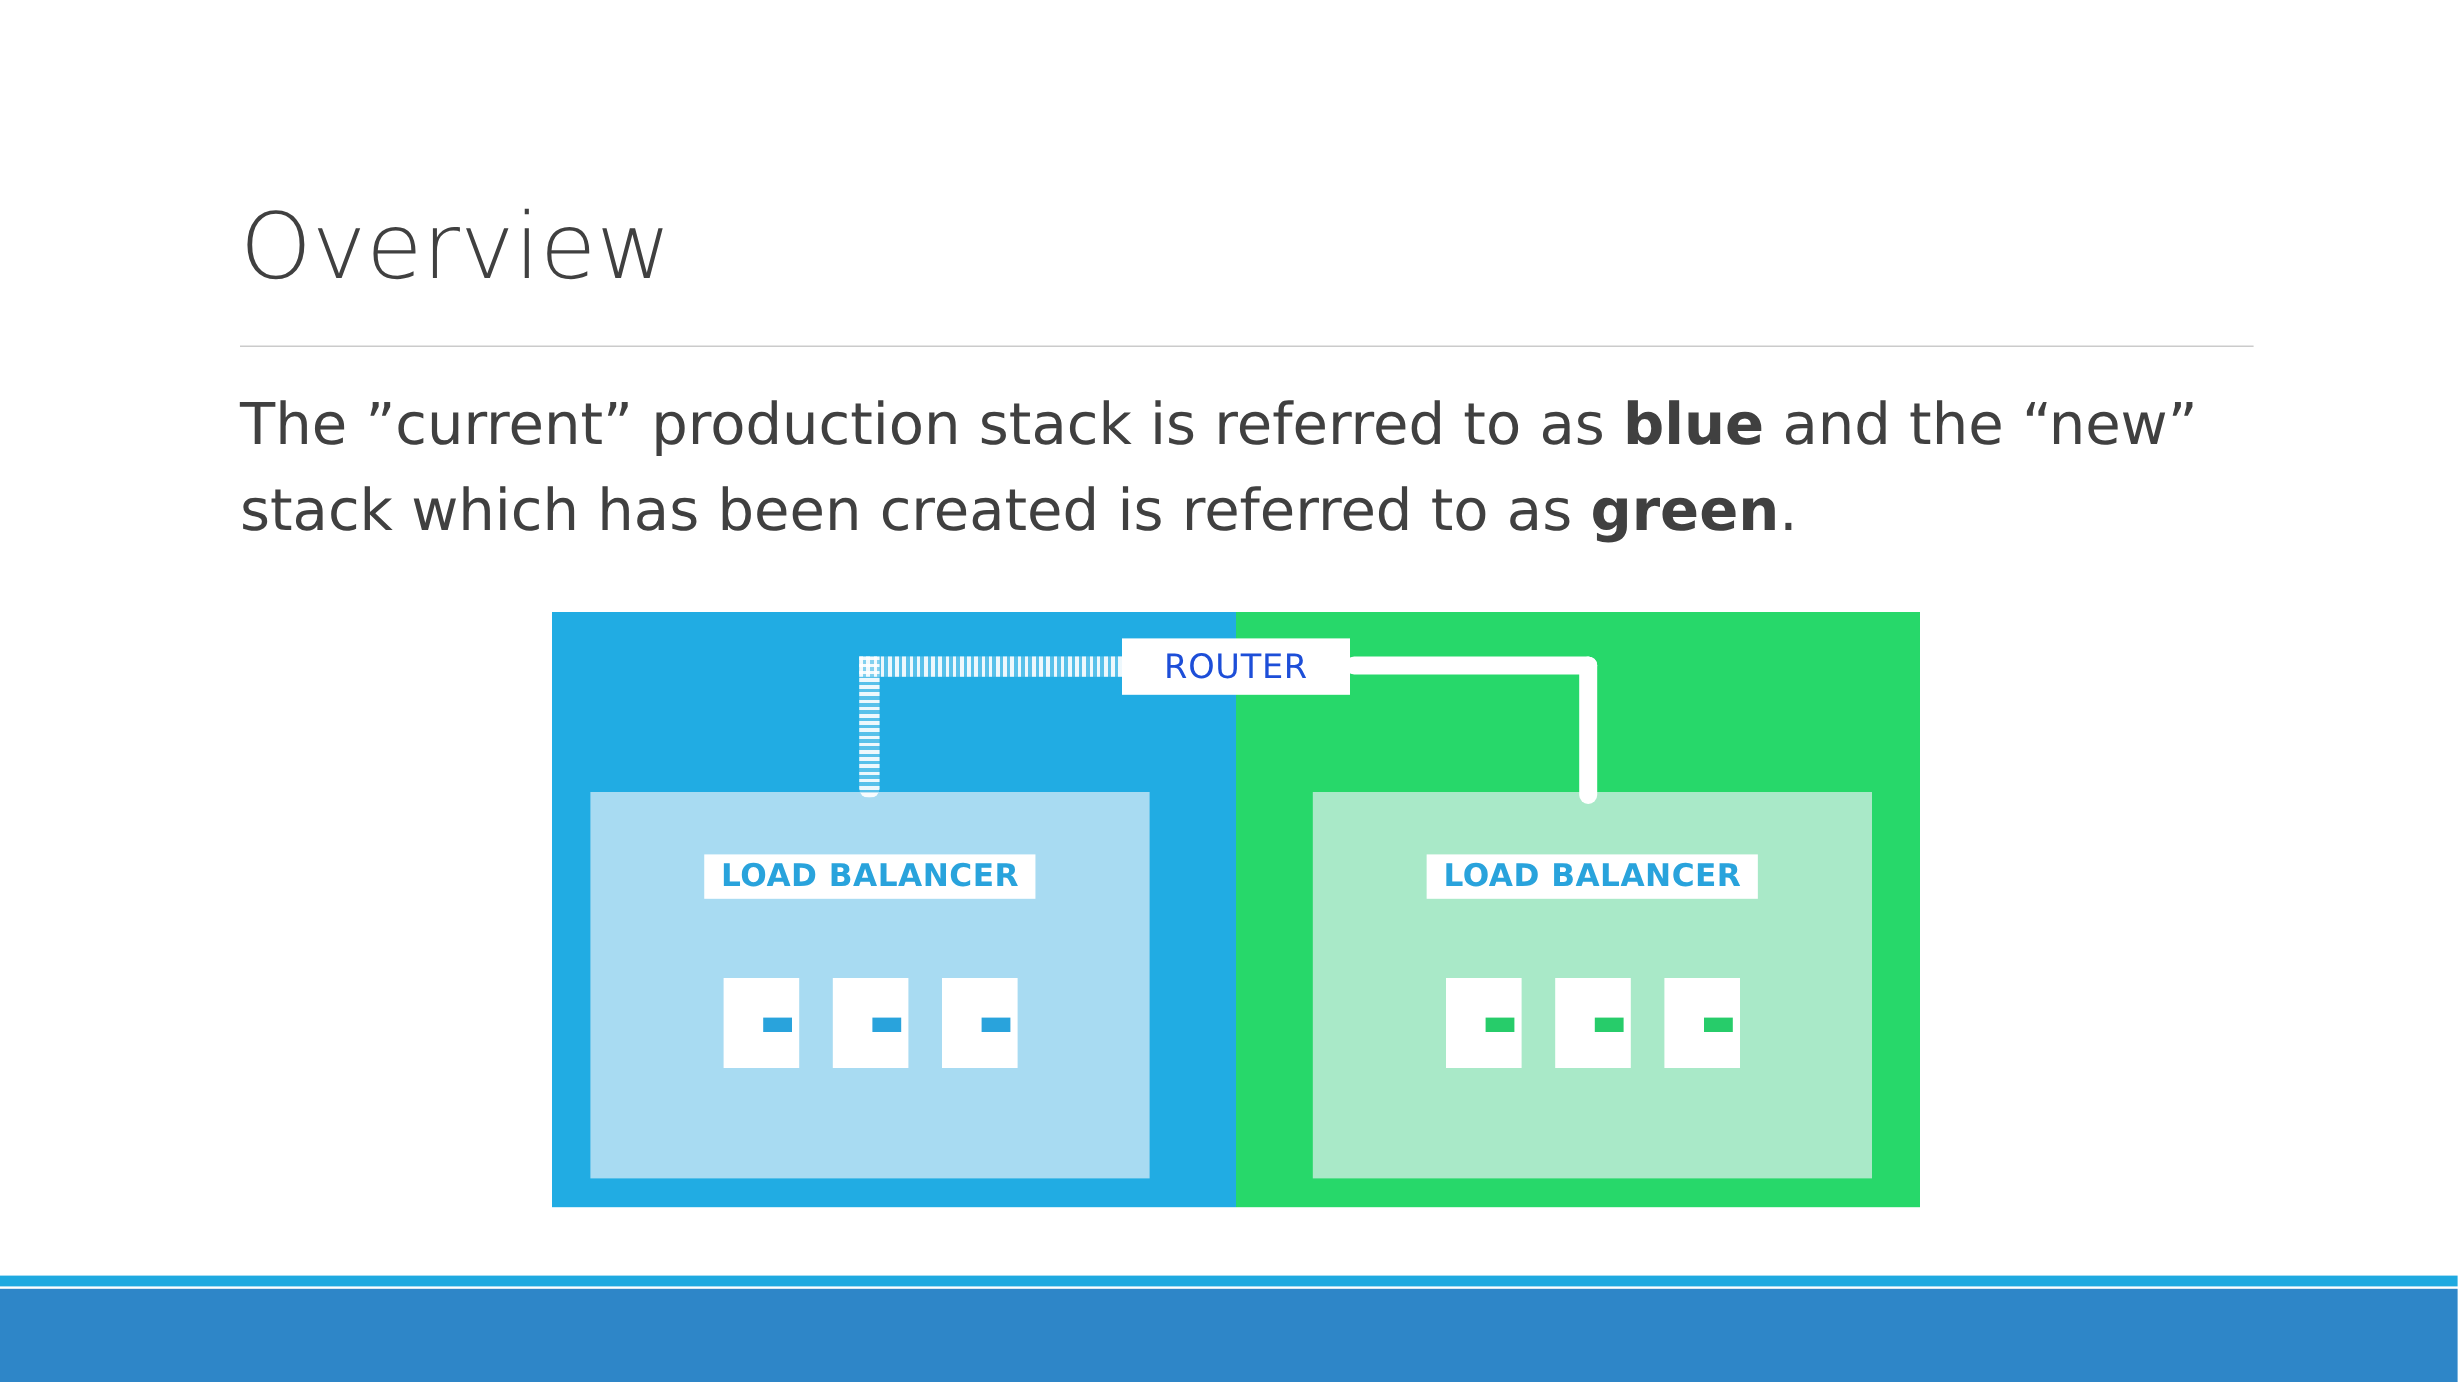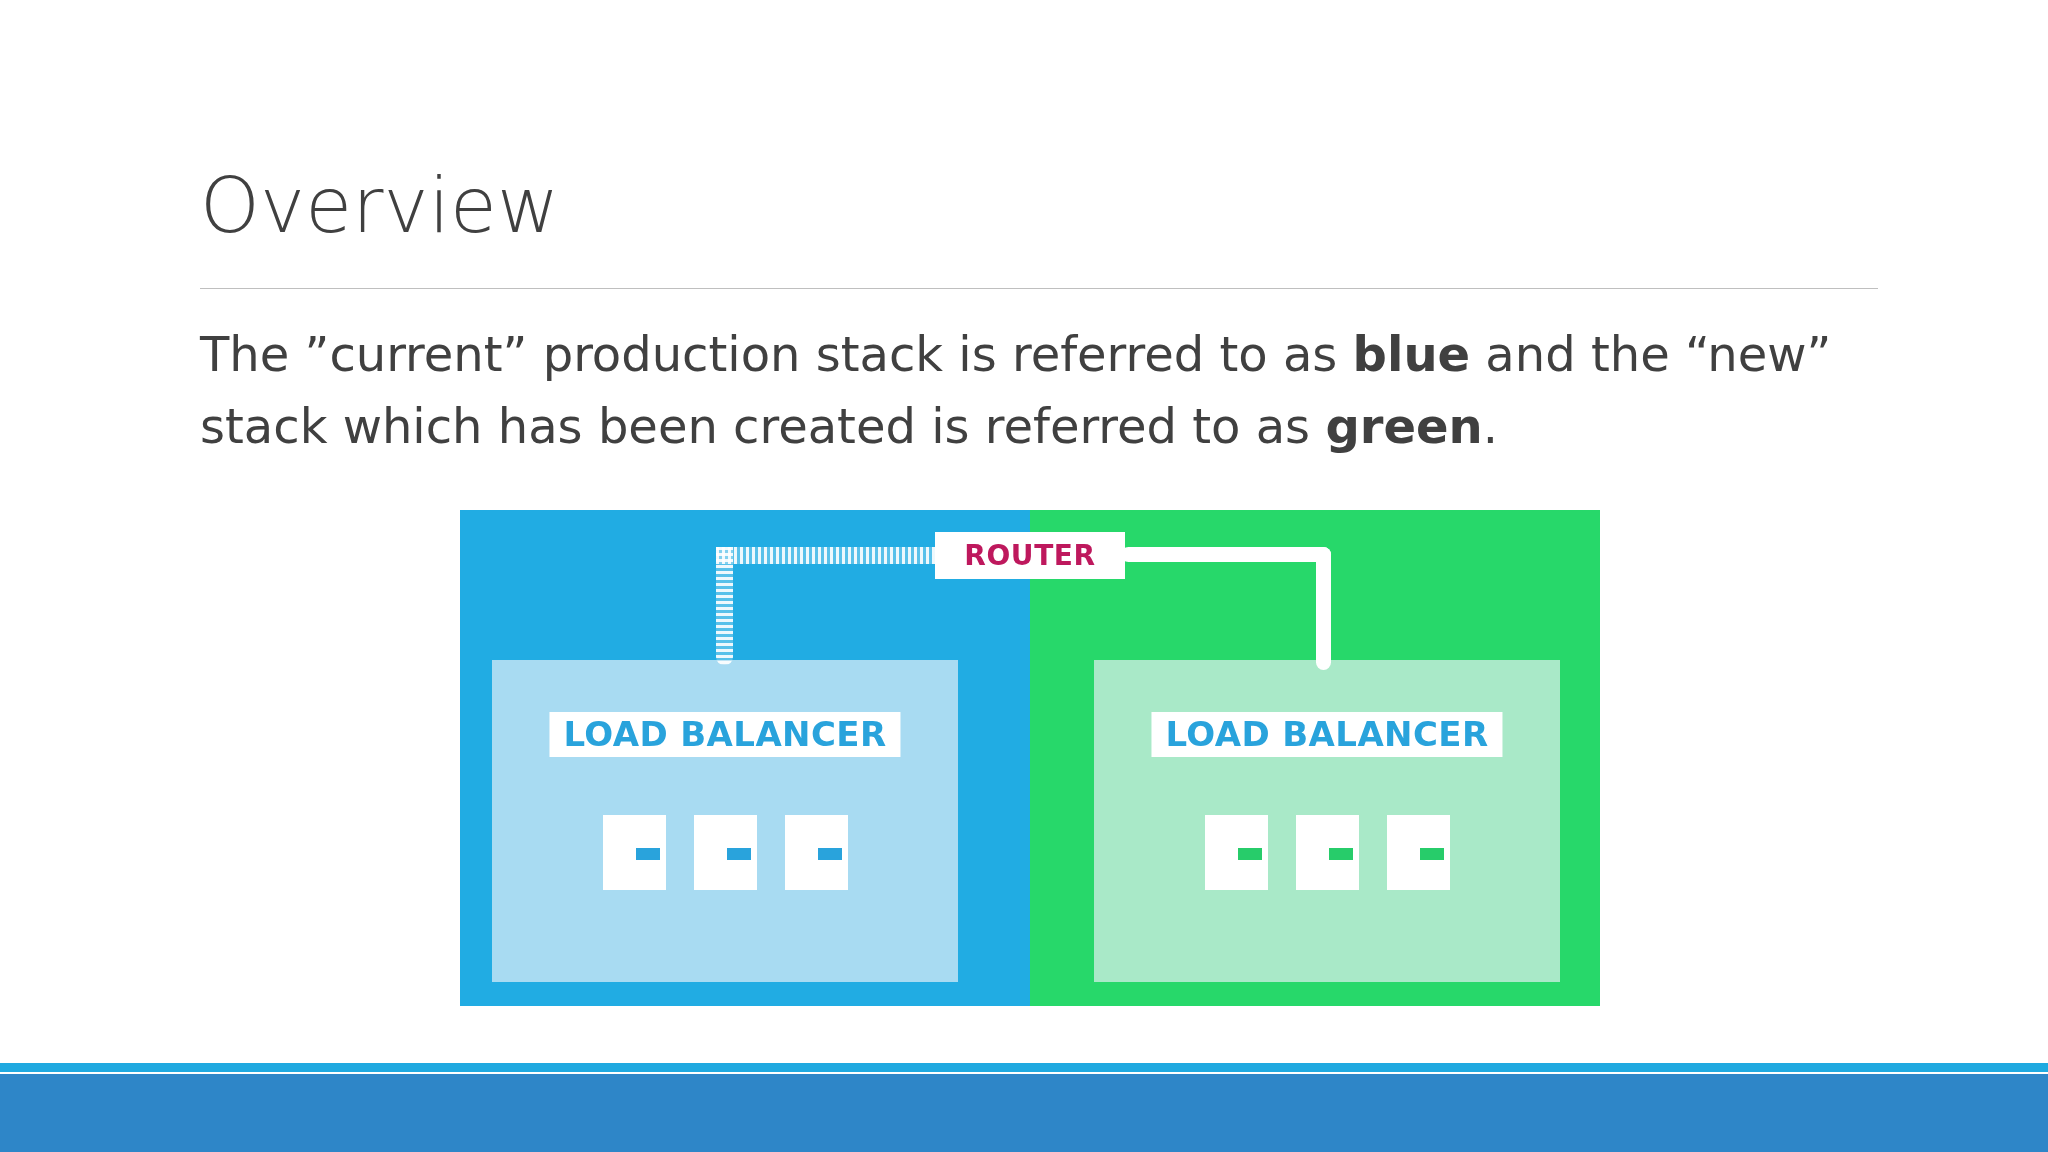--- a/index.html
+++ b/index.html
@@ -103,21 +103,21 @@
   
   .lb-label {
     position: absolute;
     top: 52px;
     left: 50%;
     transform: translateX(-50%);
     background: #ffffff;
     color: #29a3dc;
     font-family: "DejaVu Sans", sans-serif;
     font-weight: 700;
-    font-size: 34px;
+    font-size: 26px;
     letter-spacing: 0.4px;
     padding: 5px 14px 6px 14px;
     white-space: nowrap;
     line-height: 1;
   }
 
   
   .servers {
     position: absolute;
     top: 155px;
@@ -150,23 +150,23 @@
     left: 475px;
     width: 190px;
     height: 47px;
     background: #ffffff;
     display: flex;
     align-items: center;
     justify-content: center;
     z-index: 5;
   }
   .router-label {
-    color: #be185d;
+    color: #1d4ed8;
     font-family: "DejaVu Sans", sans-serif;
-    font-weight: 700;
+    font-weight: 400;
     font-size: 28px;
     letter-spacing: 0.6px;
     line-height: 1;
   }
 
   
   .conn-blue-h {
     position: absolute;
     top: 37px;
     left: 256px;

